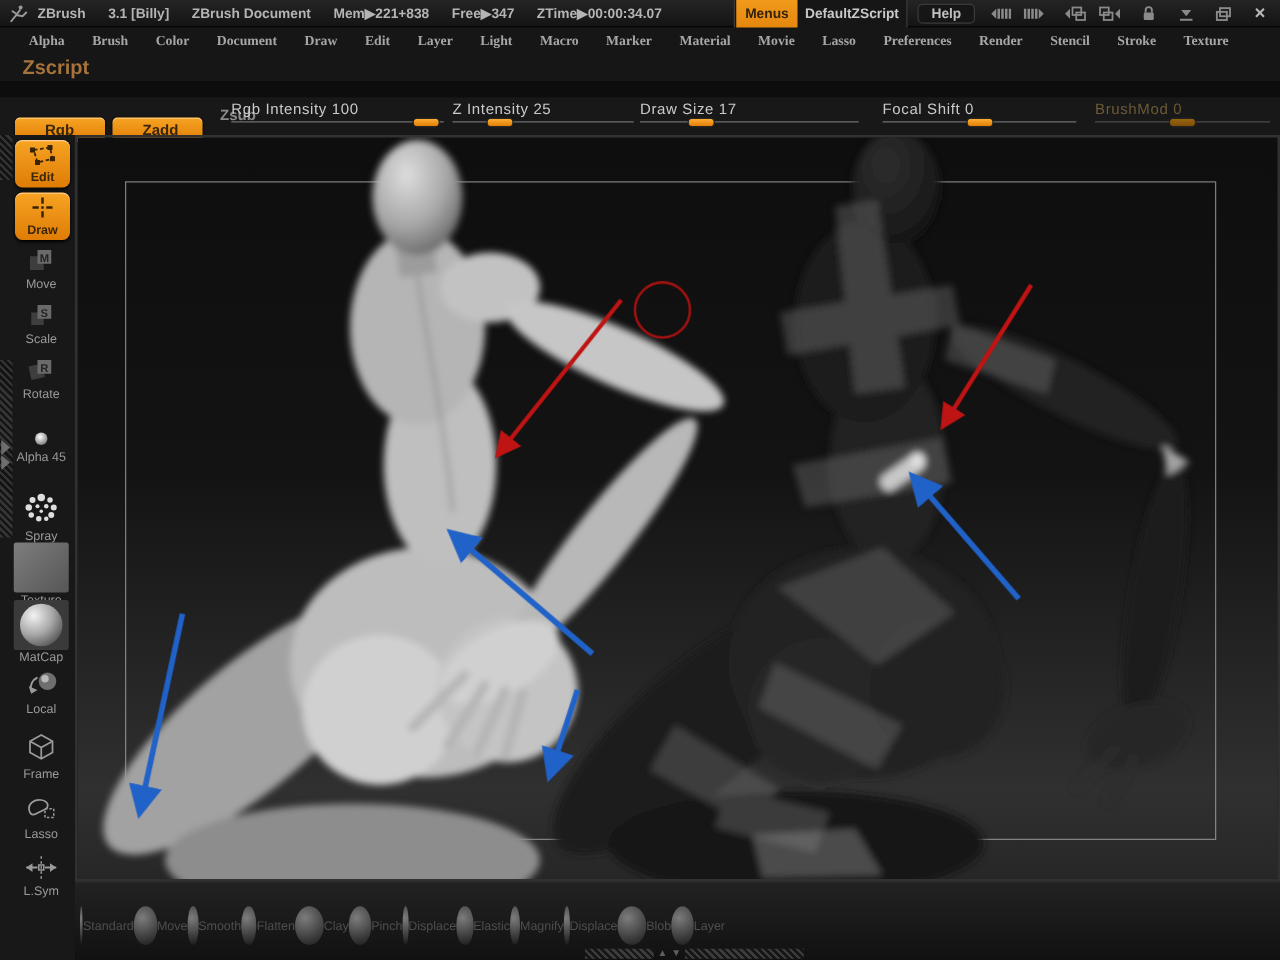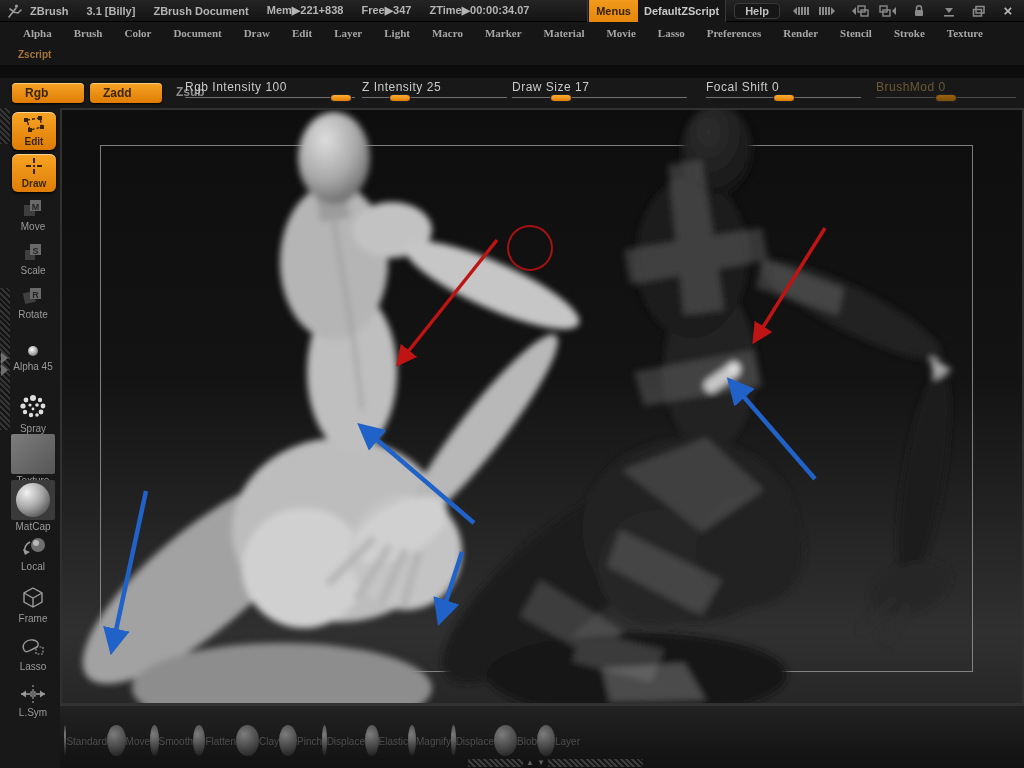--- a/index.html
+++ b/index.html
@@ -23,28 +23,28 @@
   .ticon { display:inline-flex; align-items:center; justify-content:center; width:22px; height:15px; }
   .ticon svg { display:block; }
   .close-x { color:#b8b8b8; font-size:15px; font-weight:bold; width:20px; text-align:center; }
 
   
   .menubar { position:absolute; left:0; top:22px; width:1024px; height:22px; background:#161616;
     display:flex; align-items:center; padding-left:12px; }
   .menubar span { color:#a6a6a6; font-size:11px; font-weight:bold; padding:0 11px; white-space:nowrap;font-family:Liberation Serif, serif; }
   .scriptrow { position:absolute; left:0; top:44px; width:1024px; height:22px; background:#161616;
     display:flex; align-items:center; padding-left:12px; border-bottom:1px solid #0a0a0a; }
-  .scriptrow span { color:#a6733a; font-size:10px; font-weight:bold; padding:0 6px; }
+  .scriptrow span { color:#a6733a; font-size:16px; font-weight:bold; padding:0 6px; }
   .gaprow { position:absolute; left:0; top:66px; width:1024px; height:12px; background:#0d0d0d; }
 
   
   .toolbar { position:absolute; left:0; top:78px; width:1024px; height:30px; background:#181818; }
-  .tbtn { position:absolute; top:5px; height:20px; width:72px; border-radius:4px;
+  .tbtn { position:absolute; top:16px; height:20px; width:72px; border-radius:4px;
     background:linear-gradient(#f7a424,#df7c05); color:#3a2607; font-size:12px; font-weight:bold;
-    display:flex; align-items:center; padding-left:13px; box-shadow:inset 0 1px 0 rgba(255,255,255,.45), 0 1px 2px #000; }
+    display:flex; align-items:center; padding-left:24px; box-shadow:inset 0 1px 0 rgba(255,255,255,.45), 0 1px 2px #000; }
   .zsub { position:absolute; top:7px; left:176px; color:#8b8b8b; font-size:12px; font-weight:bold; }
   .slider { position:absolute; top:2px; height:26px; }
   .slabel { text-align:left; color:#cacaca; font-size:12px; font-weight:normal; letter-spacing:.5px; }
   .strack { position:relative; margin-top:3px; height:7px; border-top:1px solid #6f6f6f; }
   .shandle { position:absolute; top:-4px; width:22px; height:8px; margin-left:-11px; border-radius:4px;
     background:linear-gradient(#ffae35,#e07d05); border:1px solid #222; }
   .slider.disabled .slabel { color:#6b5a35; }
   .slider.disabled .strack { border-top-color:#4a4a4a; }
   .slider.disabled .shandle { background:linear-gradient(#9a6410,#7c4e08); }
 

